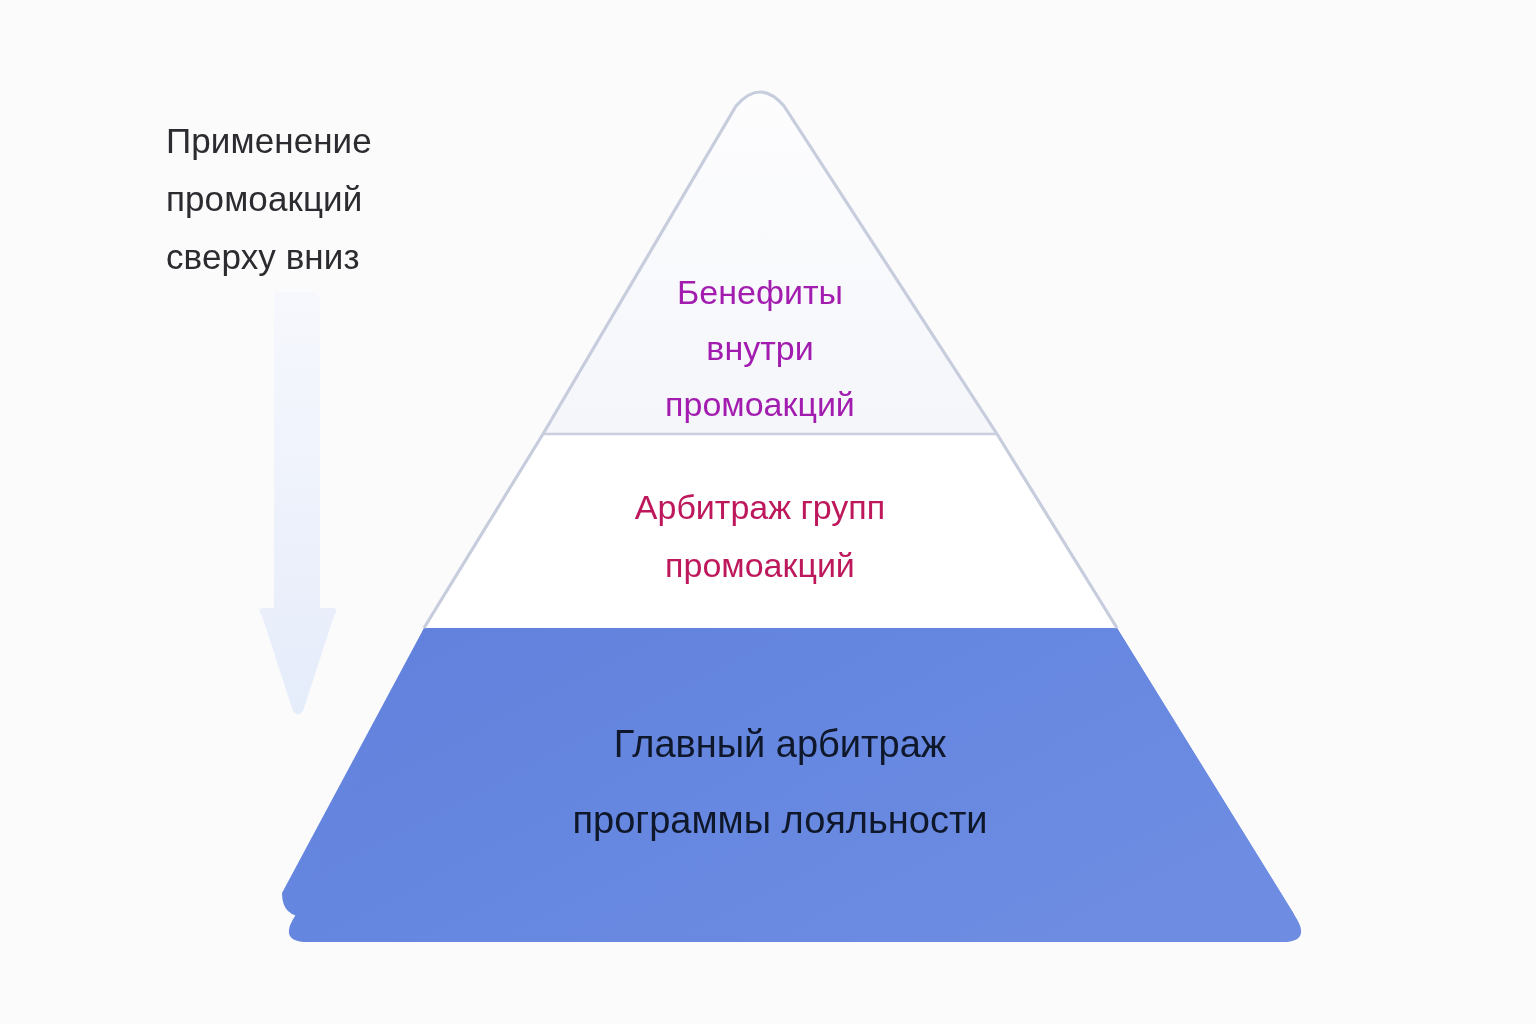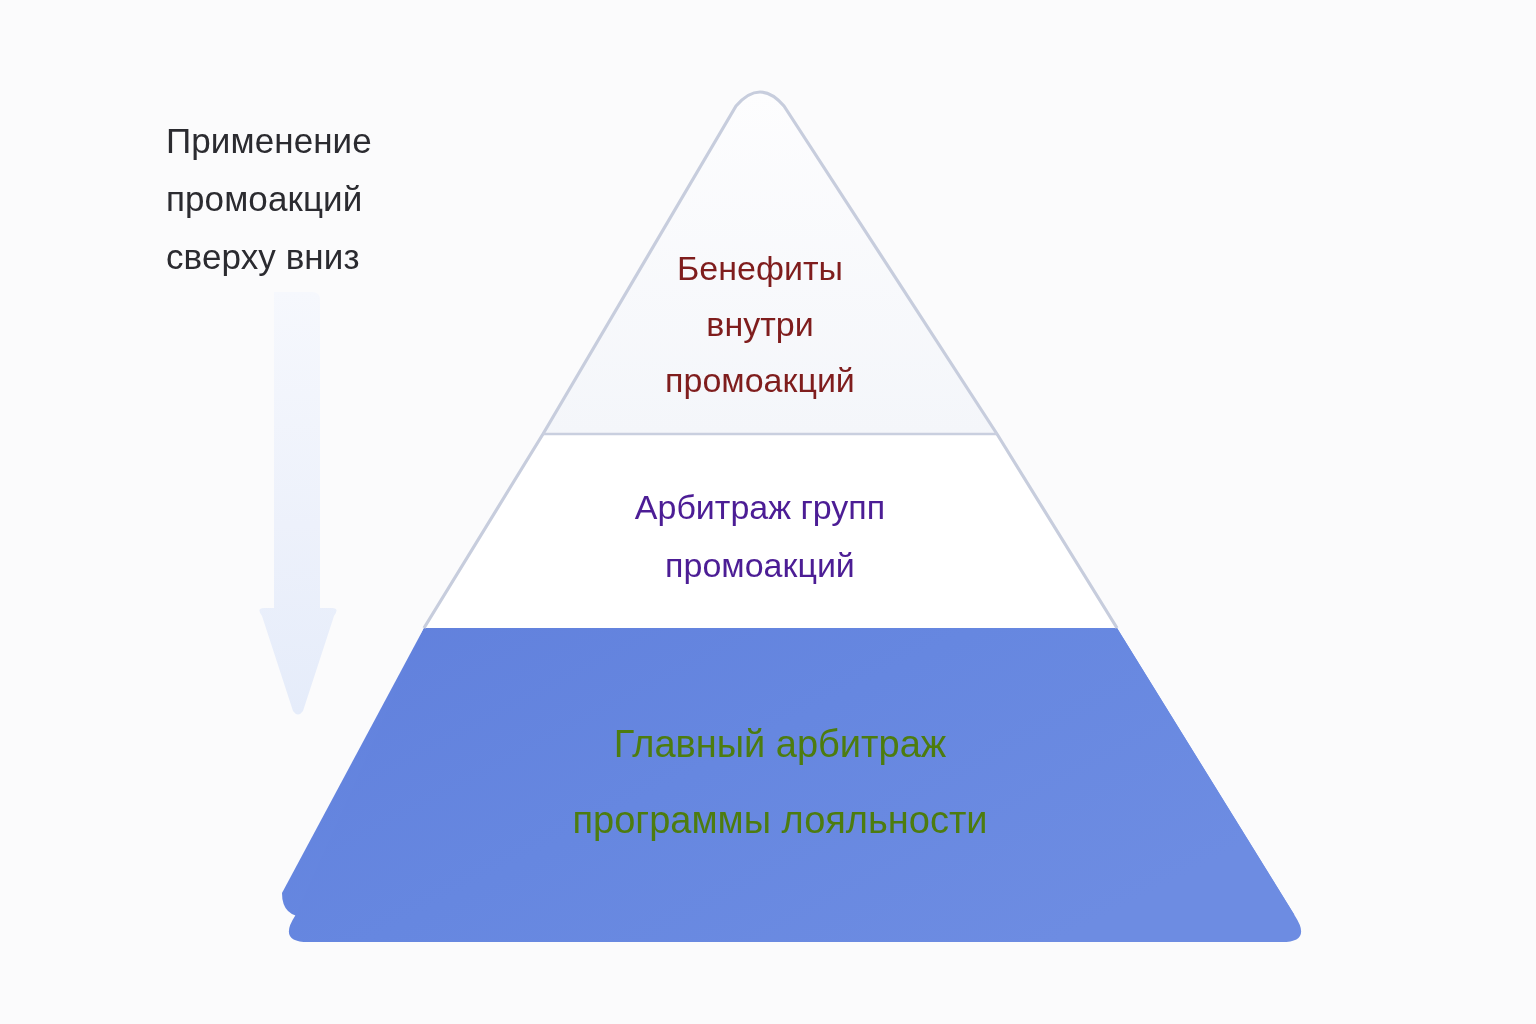--- a/index.html
+++ b/index.html
@@ -59,43 +59,43 @@
   #pyramid svg { display: block; }
 
   
   .tier-label {
     position: absolute;
     text-align: center;
     font-weight: 400;
   }
   #tier-top-label {
     left: 600px;
-    top: 240px;
+    top: 264px;
     width: 320px;
     font-size: 34px;
     line-height: 56px;
-    color: #7f1d1d;
+    color: #a21caf;
     white-space: pre-line;
   }
   #tier-mid-label {
     left: 560px;
     top: 478px;
     width: 400px;
     font-size: 34px;
     line-height: 58px;
-    color: #4c1d95;
+    color: #be185d;
     white-space: pre-line;
   }
   #tier-base-label {
     left: 470px;
     top: 706px;
     width: 620px;
     font-size: 38px;
     line-height: 76px;
-    color: #4d7c0f;
+    color: #0f172a;
     white-space: pre-line;
   }
 </style>
 </head>
 <body>
 
 <div id="stage">
 
   <div id="caption">Применение
 промоакций

